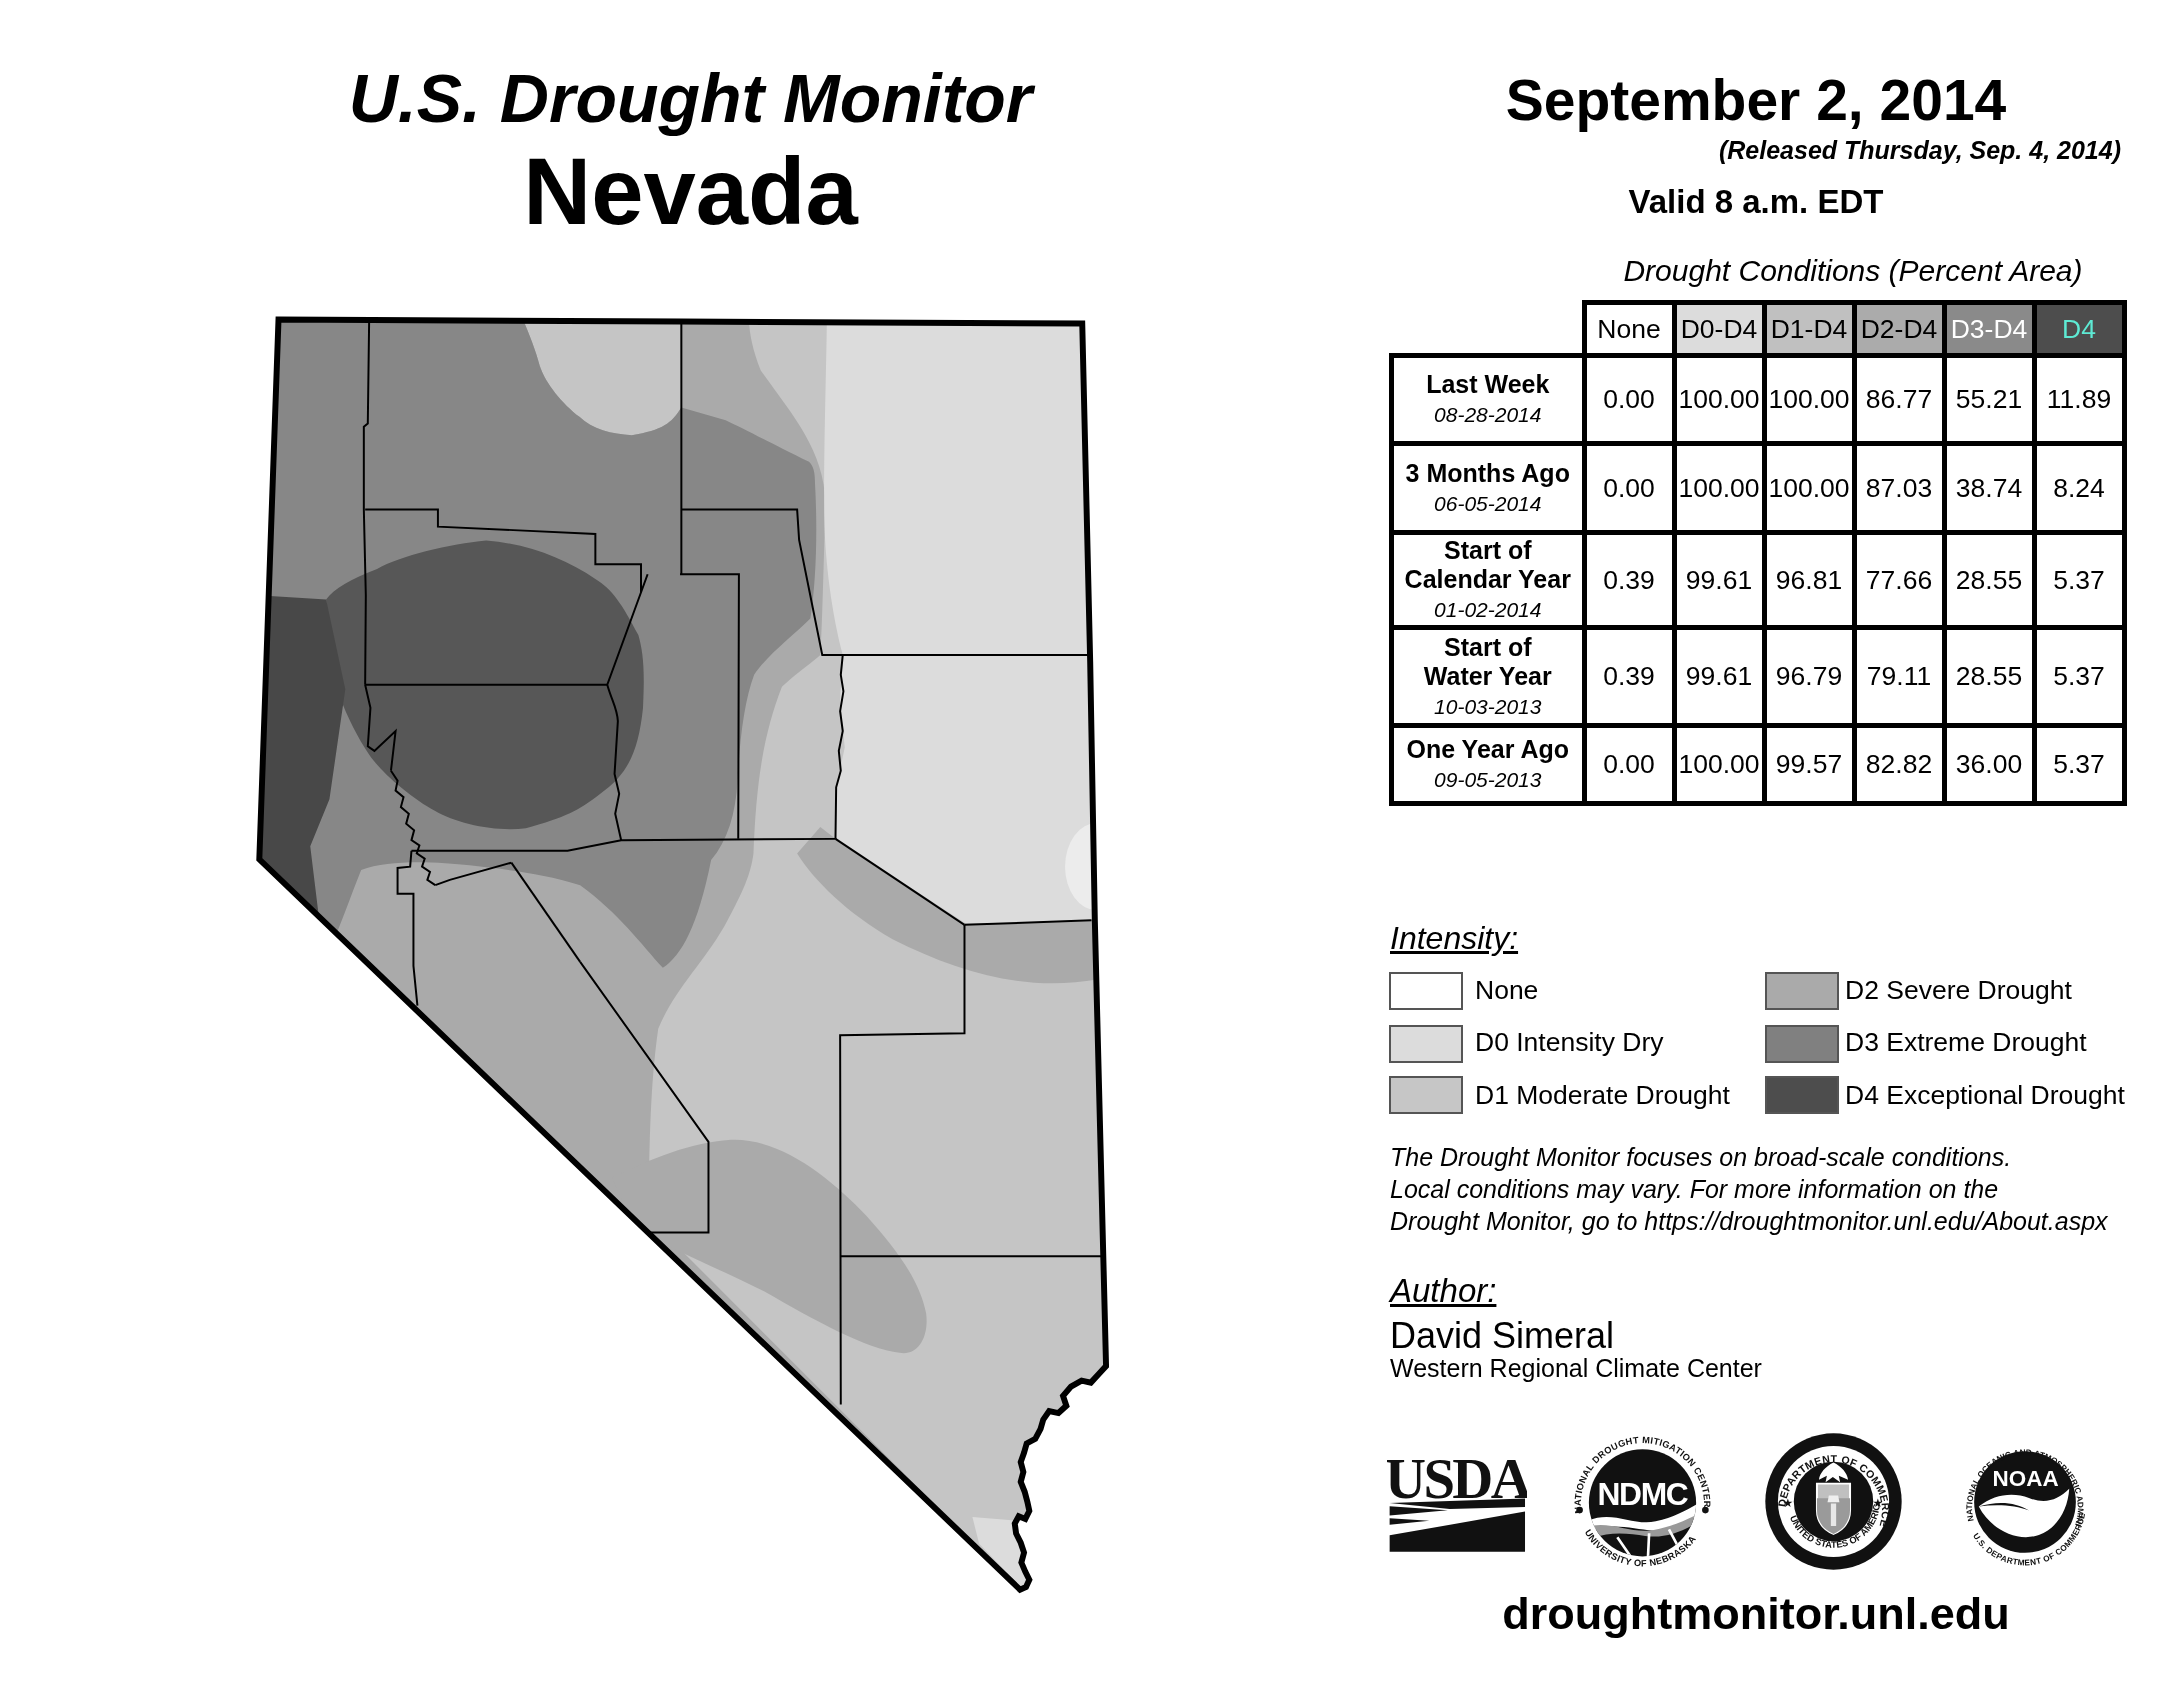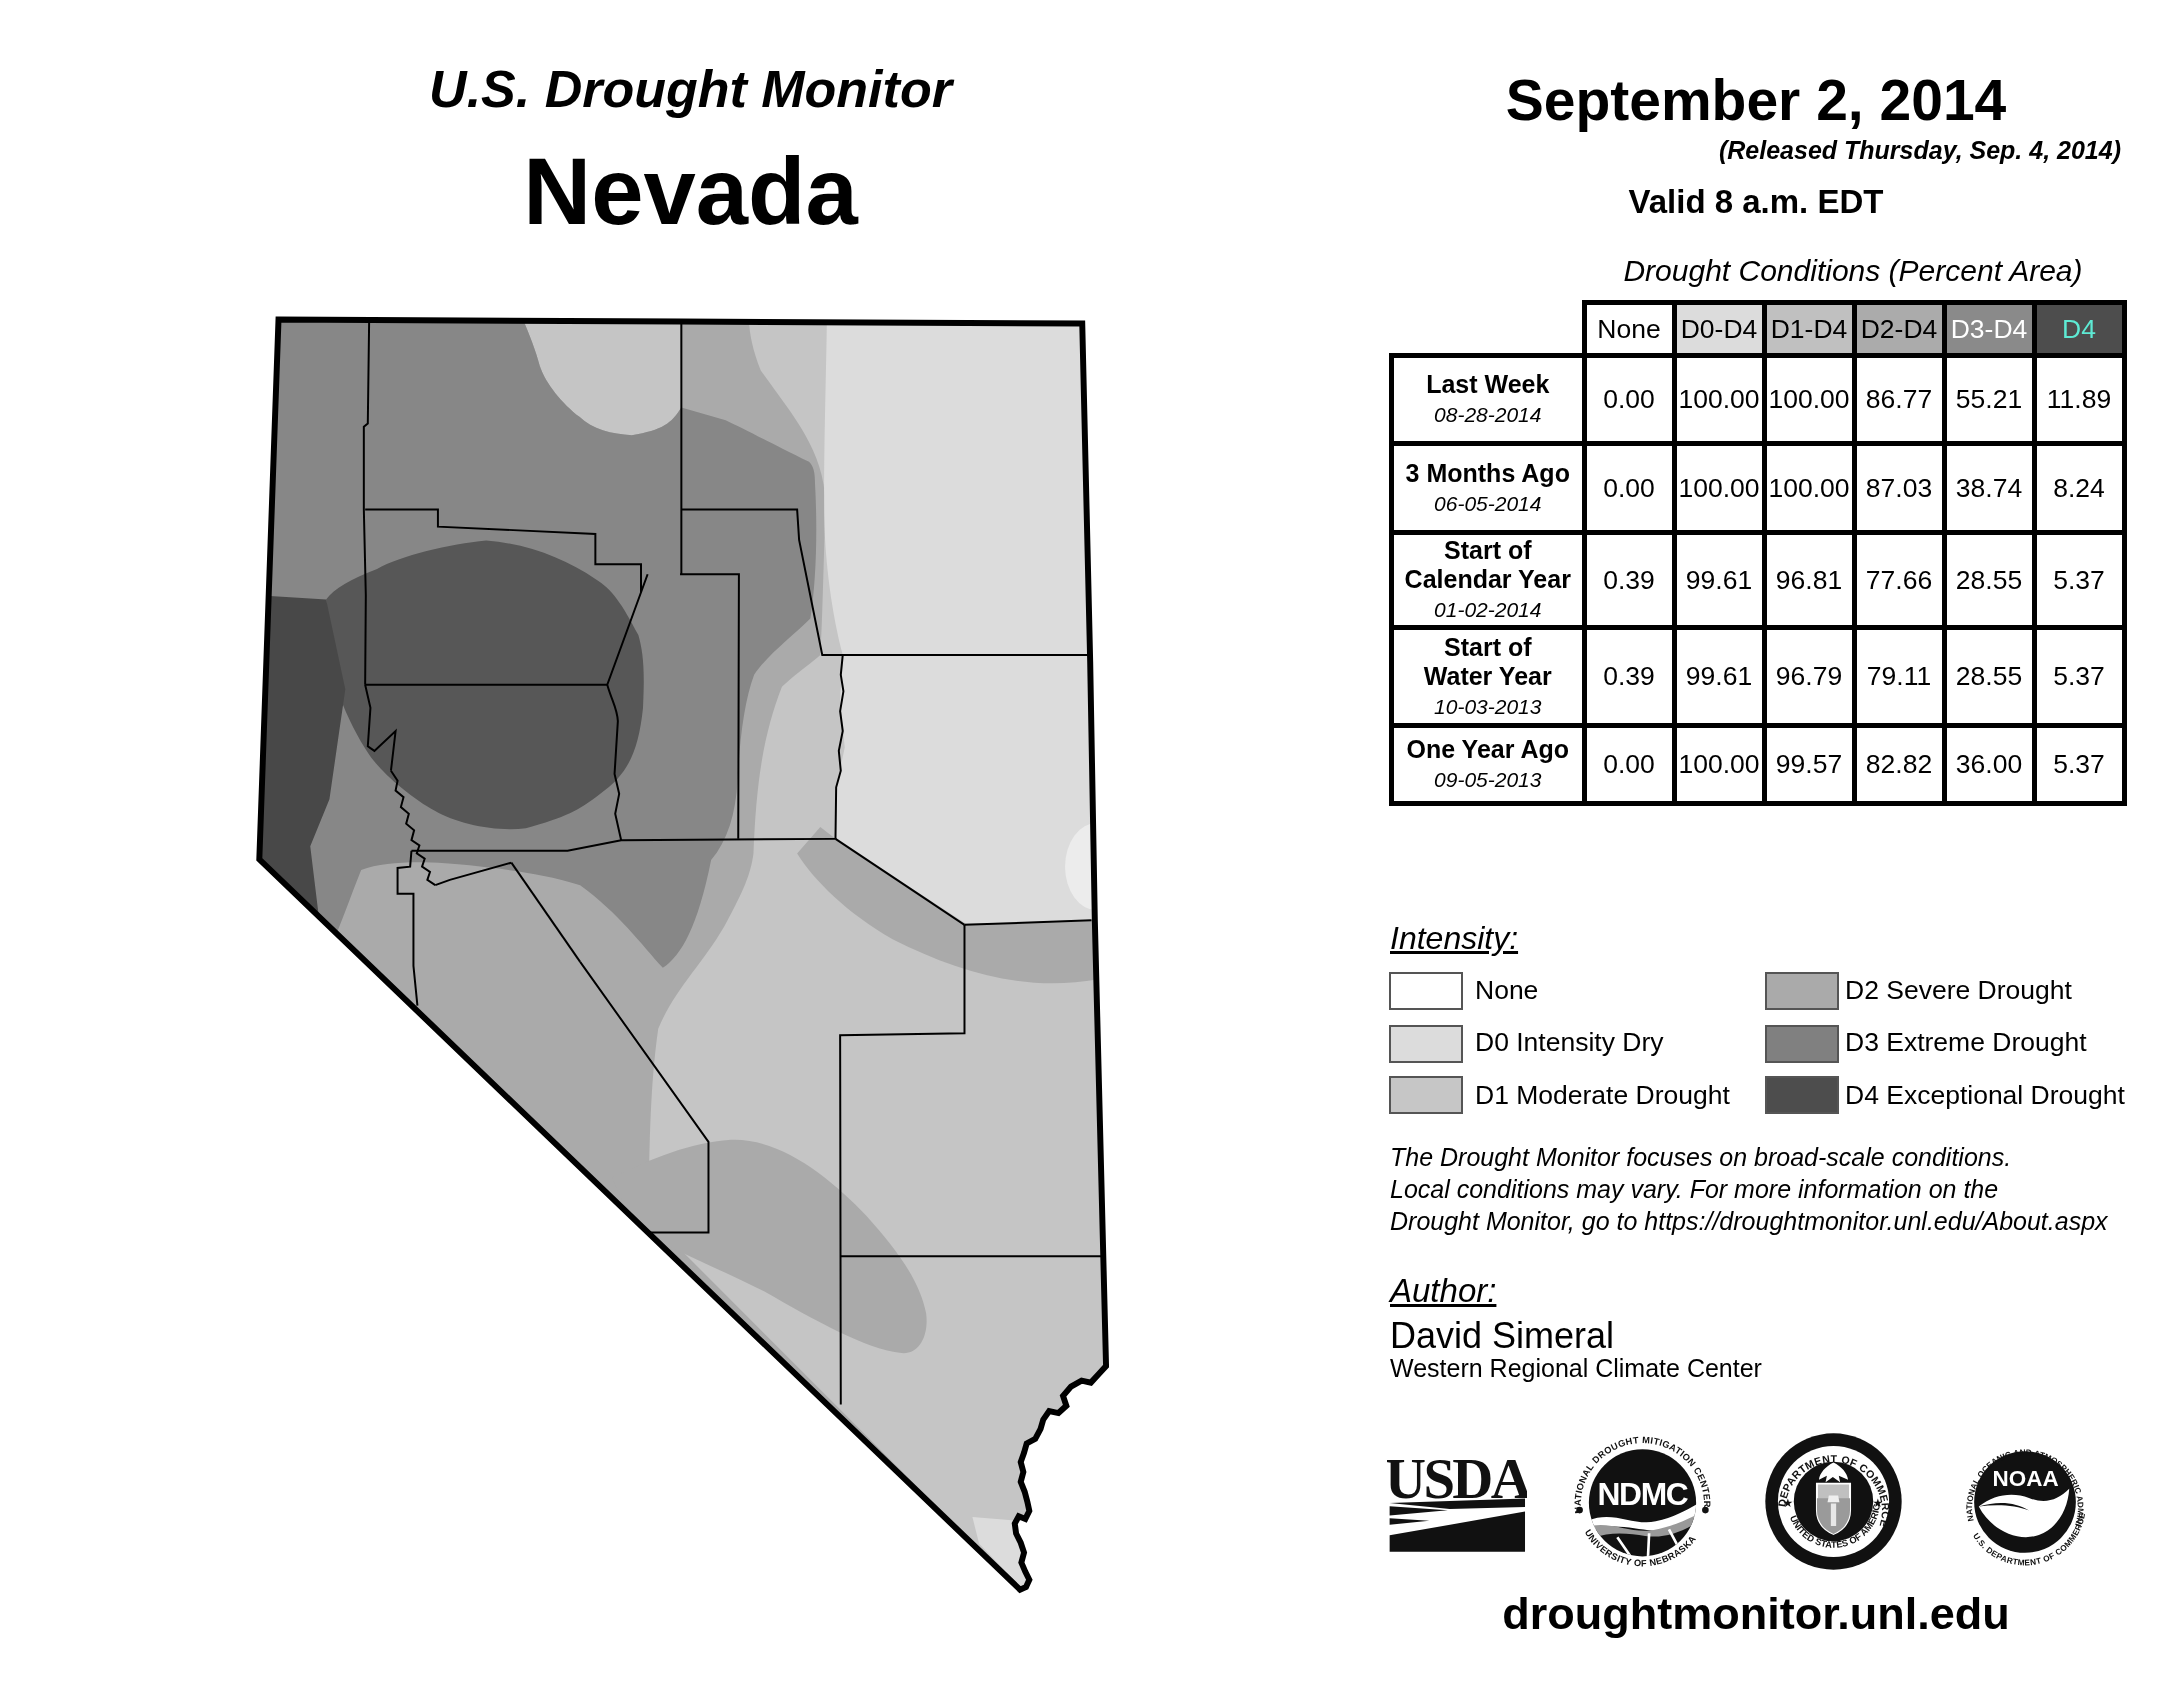--- a/index.html
+++ b/index.html
@@ -4,21 +4,21 @@
 <style>
   html,body{margin:0;padding:0;background:#ffffff;}
   #page{position:relative;width:2183px;height:1687px;background:#ffffff;overflow:hidden;
         font-family:"Liberation Sans", sans-serif;color:#000;}
   .abs{position:absolute;}
 </style>
 </head>
 <body>
 <div id="page">
 
-  <div class="abs" style="left:254px;top:59px;width:873px;text-align:center;font-size:52px;font-weight:bold;font-style:italic;">U.S. Drought Monitor</div>
+  <div class="abs" style="left:254px;top:59px;width:873px;text-align:center;font-size:68px;font-weight:bold;font-style:italic;">U.S. Drought Monitor</div>
 
   <div class="abs" style="left:254px;top:138px;width:873px;text-align:center;font-size:94px;font-weight:bold;">Nevada</div>
 
   <svg class="abs" style="left:0;top:0;" width="2183" height="1687" viewBox="0 0 3300 2550">
     <defs>
       <clipPath id="nv">
           <path id="nvsh" d="M421,483 L1029,486 L1636,489 L1648,1000 L1655,1390 L1672,2065
         L1661,2077 L1649,2090 L1635,2087 L1619,2096 L1607,2110 L1612,2125 L1600,2136 L1586,2133
         L1577,2146 L1573,2160 L1565,2175 L1552,2182 L1548,2196 L1543,2210 L1547,2225 L1543,2240
         L1549,2255 L1553,2270 L1556,2284 L1550,2296 L1540,2292 L1534,2303 L1536,2318 L1543,2332

